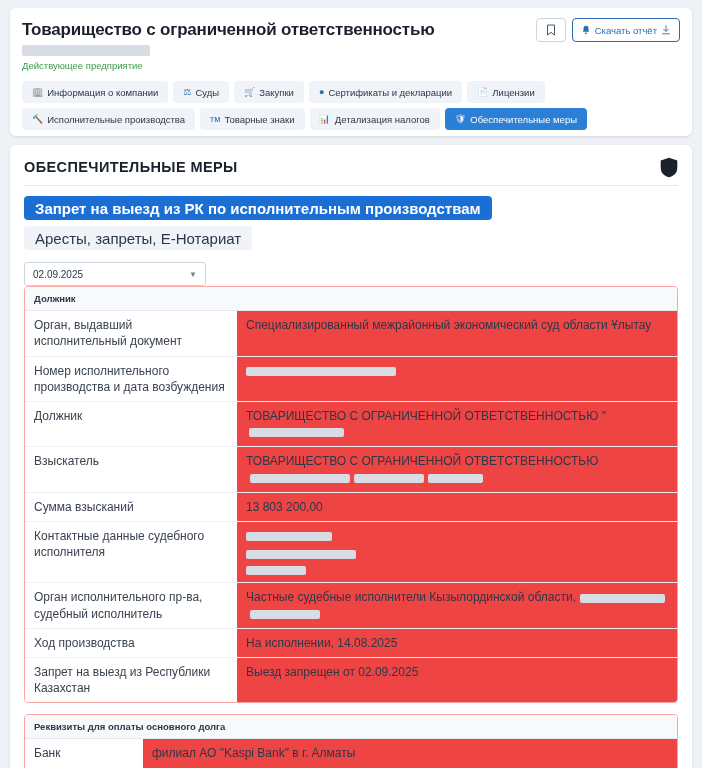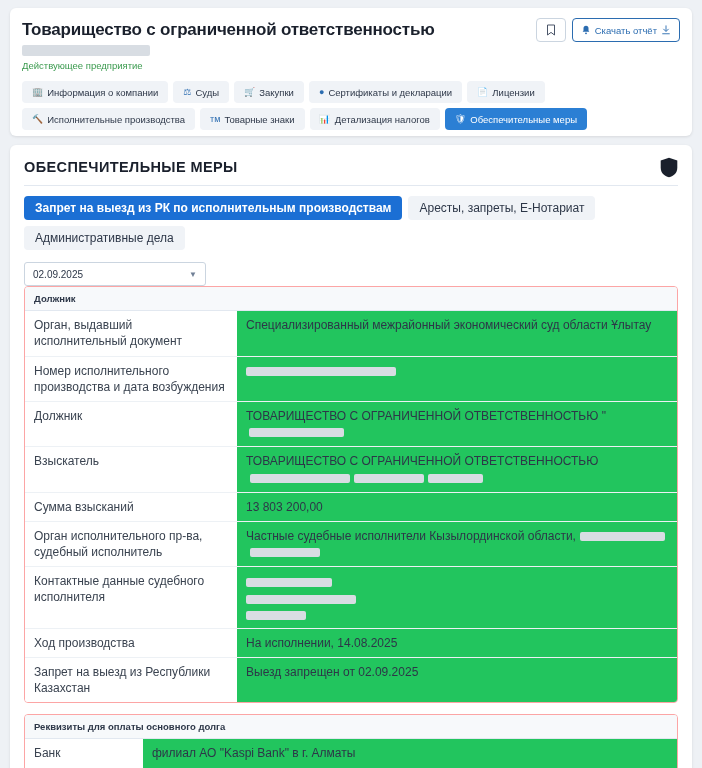--- a/index.html
+++ b/index.html
@@ -145,21 +145,21 @@
     gap: 6px;
     margin-bottom: 12px;
     flex-wrap: wrap;
   }
   .subtab {
     height: 24px;
     padding: 0 11px;
     border-radius: 4px;
     background: #f0f3f7;
     color: #2d3748;
-    font-size: 12px;
+    font-size: 15px;
     display: inline-flex;
     align-items: center;
     cursor: pointer;
     white-space: nowrap;
   }
   .subtab.active {
     background: #1b6fd4;
     color: #fff;
     font-weight: bold;
   }
@@ -215,21 +215,21 @@
     line-height: 1.35;
     color: #2d3748;
     word-wrap: break-word;
   }
   tr:last-child td { border-bottom: none; }
   td.key {
     width: 212px;
     background: #fff;
     color: #3a4350;
   }
-  td.val { background: #22c55e; }
+  td.val { background: #ef4444; }
   .tbl-block.reqs td.key { width: 118px; }
   .blk { display: inline-block; background: #d8dde3; border-radius: 2px; height: 9px; vertical-align: middle; }
 </style>
 </head>
 <body>
 
 <div class="page">
 
   <div class="card header-card">
 
@@ -318,23 +318,20 @@
     <div class="section-title">ОБЕСПЕЧИТЕЛЬНЫЕ МЕРЫ</div>
     <div class="divider"></div>
 
     <div class="subtabs">
       <div class="subtab active">
         <span>Запрет на выезд из РК по исполнительным производствам</span>
       </div>
       <div class="subtab">
         <span>Аресты, запреты, Е-Нотариат</span>
       </div>
-      <div class="subtab">
-        <span>Административные дела</span>
-      </div>
     </div>
 
     <div class="date-select">
       <span>02.09.2025</span>
       <span class="caret">▼</span>
     </div>
 
     <div class="tbl-block">
       <div class="tbl-head">Должник</div>
       <table>
@@ -351,34 +348,34 @@
             <td class="key">Должник</td>
             <td class="val"><span>ТОВАРИЩЕСТВО С ОГРАНИЧЕННОЙ ОТВЕТСТВЕННОСТЬЮ "</span><span class="blk" style="width:95px;margin-left:3px;"></span></td>
           </tr>
           <tr>
             <td class="key">Взыскатель</td>
             <td class="val"><span>ТОВАРИЩЕСТВО С ОГРАНИЧЕННОЙ ОТВЕТСТВЕННОСТЬЮ</span><span class="blk" style="width:100px;margin-left:4px;"></span><span class="blk" style="width:70px;margin-left:4px;"></span><span class="blk" style="width:55px;margin-left:4px;"></span></td>
           </tr>
           <tr>
             <td class="key">Сумма взысканий</td>
             <td class="val">13 803 200,00</td>
-          </tr>
-          <tr>
-            <td class="key">Орган исполнительного пр-ва, судебный исполнитель</td>
-            <td class="val"><span>Частные судебные исполнители Кызылординской области,</span><span class="blk" style="width:85px;margin-left:4px;"></span><span class="blk" style="width:70px;margin-left:4px;"></span></td>
           </tr>
           <tr>
             <td class="key">Контактные данные судебного исполнителя</td>
             <td class="val">
               <span class="blk" style="width:86px;"></span><br>
               <span class="blk" style="width:110px;margin-top:3px;"></span><br>
               <span class="blk" style="width:60px;margin-top:3px;"></span>
             </td>
           </tr>
           <tr>
+            <td class="key">Орган исполнительного пр-ва, судебный исполнитель</td>
+            <td class="val"><span>Частные судебные исполнители Кызылординской области,</span><span class="blk" style="width:85px;margin-left:4px;"></span><span class="blk" style="width:70px;margin-left:4px;"></span></td>
+          </tr>
+          <tr>
             <td class="key">Ход производства</td>
             <td class="val">На исполнении, 14.08.2025</td>
           </tr>
           <tr>
             <td class="key">Запрет на выезд из Республики Казахстан</td>
             <td class="val">Выезд запрещен от 02.09.2025</td>
           </tr>
         </tbody>
       </table>
     </div>

